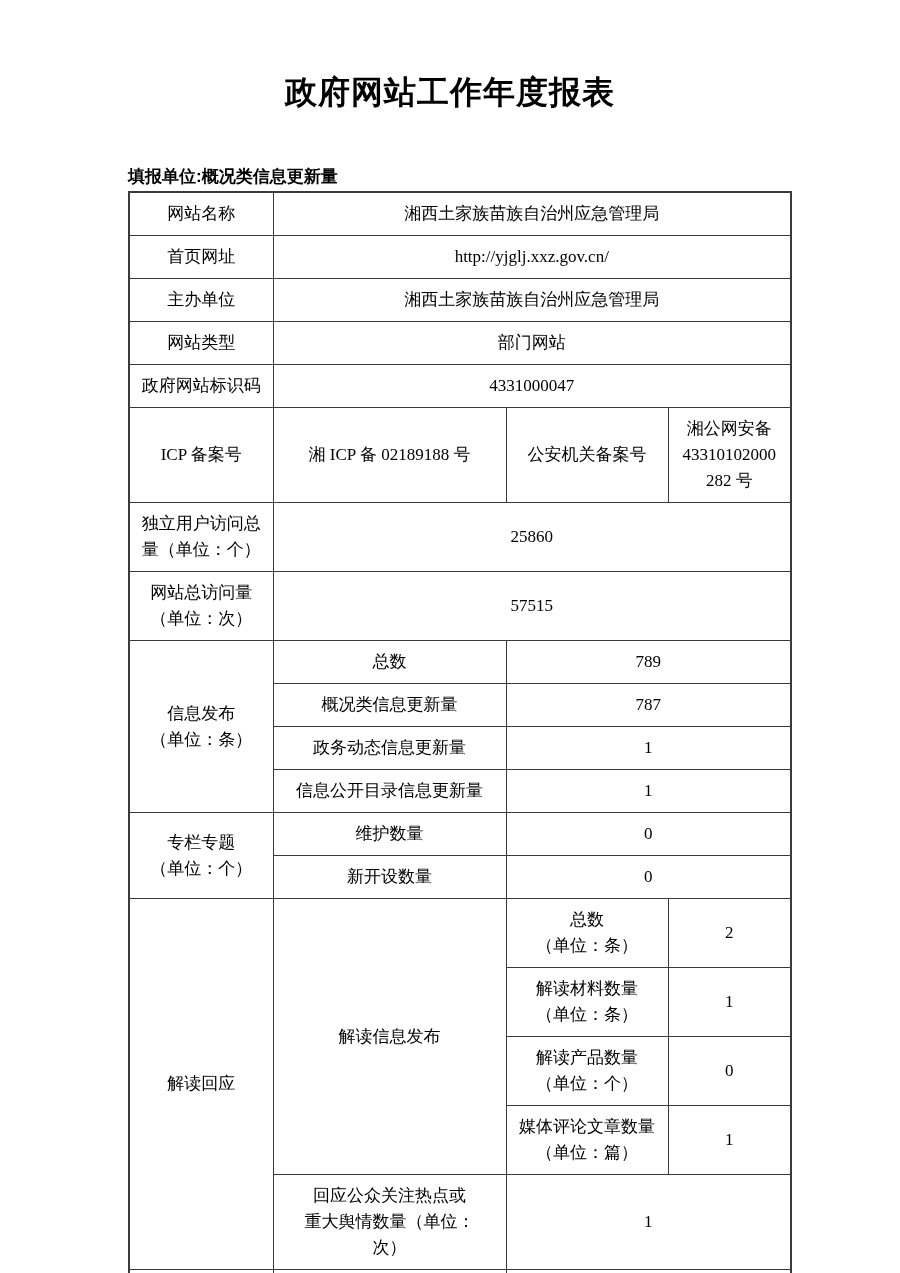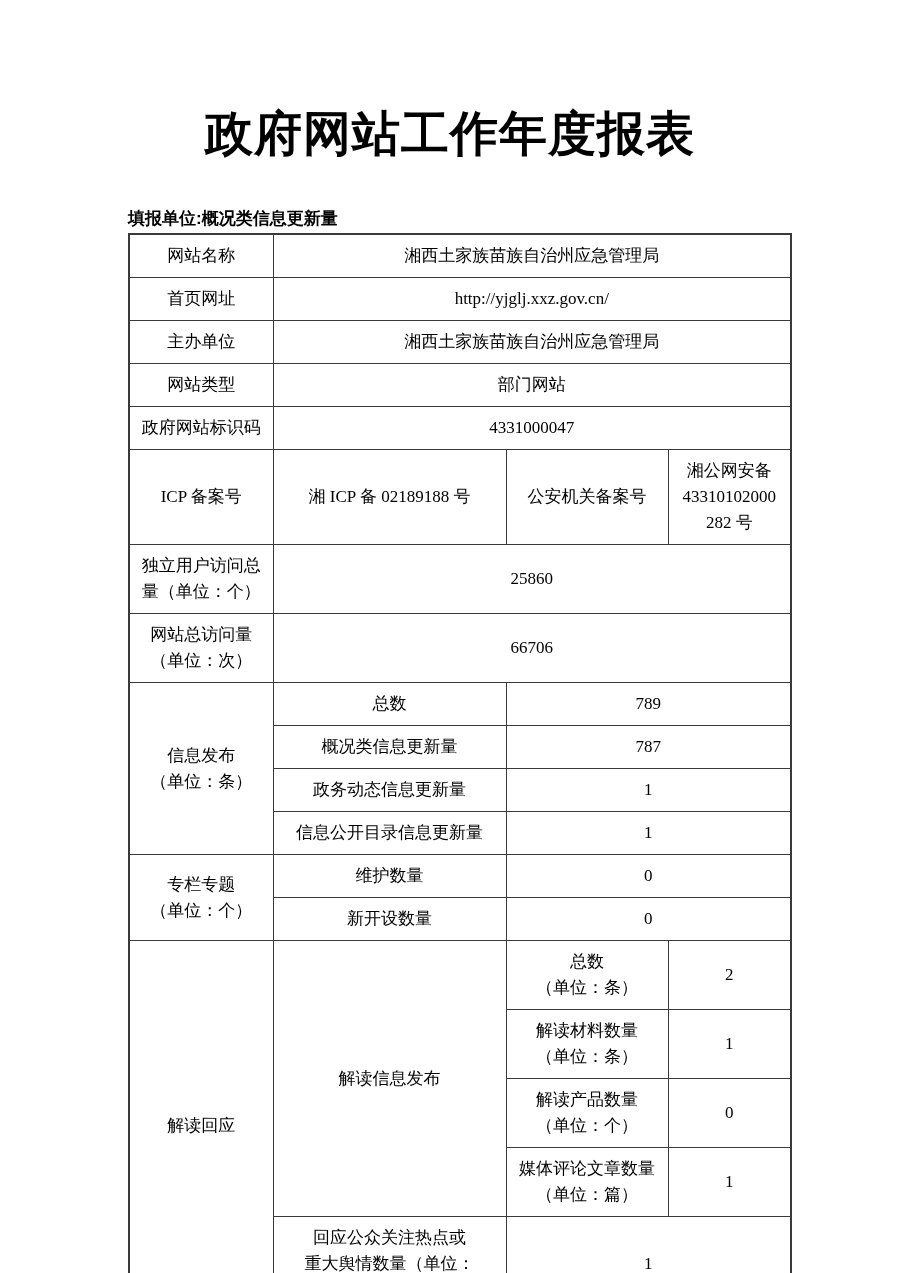--- a/index.html
+++ b/index.html
@@ -10,26 +10,26 @@
     font-family: "Liberation Serif", "DejaVu Serif", serif;
   }
   .page {
     position: relative;
     width: 900px;
     height: 1273px;
     background: #ffffff;
     overflow: hidden;
   }
   .doc-title {
-    margin: 8px;
-    padding-top: 106px;
+    margin: 0;
+    padding-top: 72px;
     text-align: center;
     font-family: "Liberation Sans", "DejaVu Sans", sans-serif;
     font-weight: bold;
-    font-size: 48px;
+    font-size: 32px;
     line-height: 40px;
     letter-spacing: 1px;
   }
   .doc-subtitle {
     margin: 0;
     margin-top: 32px;
     text-align: center;
     font-size: 22px;
     line-height: 26px;
     font-weight: normal;
@@ -123,21 +123,21 @@
 282 号</td>
       </tr>
       <tr class="h55">
         <td>独立用户访问总
 量（单位：个）</td>
         <td colspan="3">25860</td>
       </tr>
       <tr class="h55">
         <td>网站总访问量
 （单位：次）</td>
-        <td colspan="3">66706</td>
+        <td colspan="3">57515</td>
       </tr>
 
       <tr class="h31">
         <td rowspan="4">信息发布
 （单位：条）</td>
         <td>总数</td>
         <td colspan="2">789</td>
       </tr>
       <tr class="h31">
         <td>概况类信息更新量</td>

